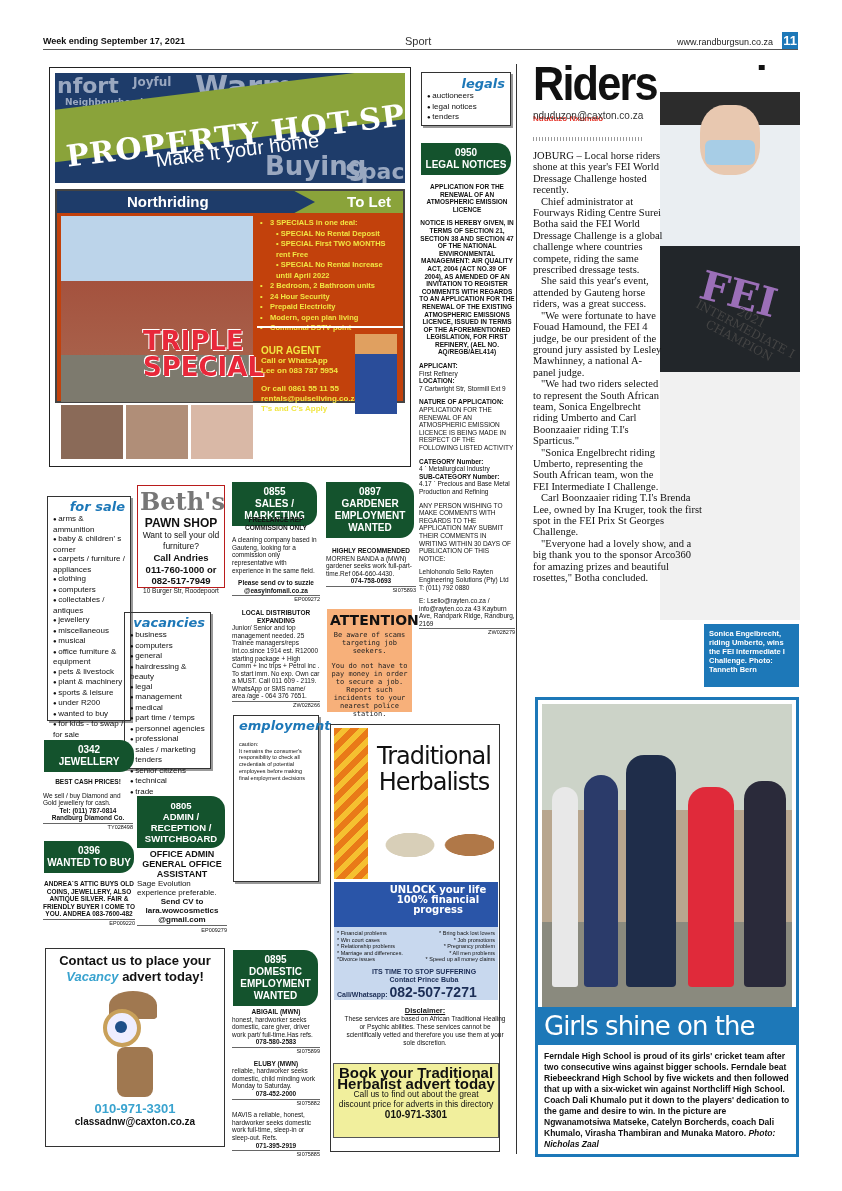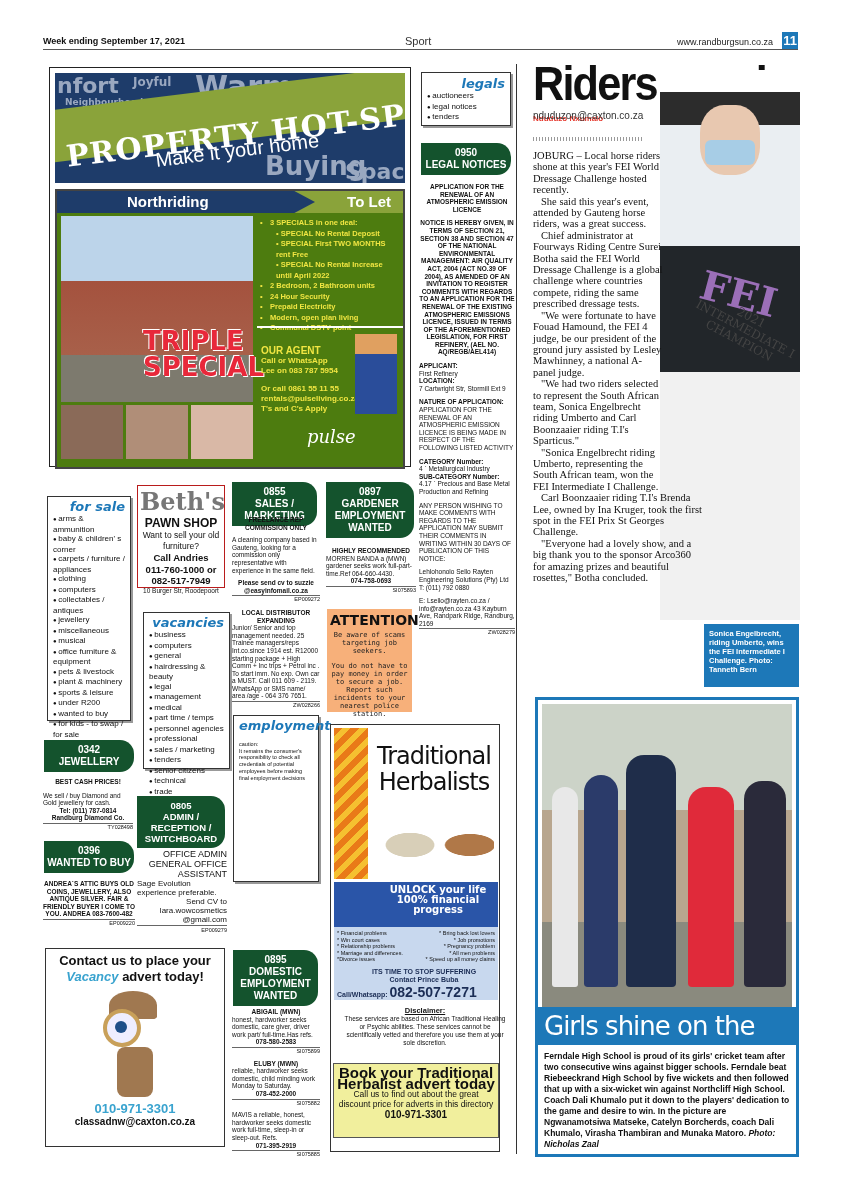--- a/index.html
+++ b/index.html
@@ -10,21 +10,21 @@
 .hdr-right{left:677px;top:37px;font-size:9px;color:#222}
 .pgnum{left:782px;top:32px;width:16px;height:17px;background:#1d78b8;color:#fff;font-weight:bold;font-size:13px;text-align:center;line-height:17px}
 .hdr-rule{left:43px;top:49px;width:755px;height:1px;background:#555}
 
 .prop{left:49px;top:67px;width:362px;height:400px;border:1px solid #222;background:#fff}
 .prop-banner{position:absolute;left:5px;top:5px;width:350px;height:110px;background:#1e3c6a;overflow:hidden}
 .prop-words{position:absolute;color:#9aa8c0;font-weight:bold;font-family:"DejaVu Sans",sans-serif}
 .prop-strip{position:absolute;left:-10px;top:38px;width:380px;height:52px;background:#8aa33a;transform:rotate(-7deg);transform-origin:left top}
 .prop-title{position:absolute;left:10px;top:16px;color:#fff;font-family:"DejaVu Serif",serif;font-weight:bold;font-size:30px;transform:rotate(-7deg);letter-spacing:1px;white-space:nowrap}
 .prop-sub{position:absolute;left:90px;top:62px;color:#fff;font-size:20px;transform:rotate(-7deg);white-space:nowrap}
-.prop-inner{position:absolute;left:5px;top:121px;width:350px;height:280px;border:2px solid #444;background:#4d7c0f}
+.prop-inner{position:absolute;left:5px;top:121px;width:350px;height:214px;border:2px solid #444;background:#c2410c}
 .north-bar{position:absolute;left:0;top:0;width:100%;height:22px;background:#8aa33a}
 .north-left{position:absolute;left:0;top:0;width:258px;height:22px;background:#1e3c6a;clip-path:polygon(0 0,92% 0,100% 50%,92% 100%,0 100%)}
 .north-title{position:absolute;left:70px;top:2px;color:#fff;font-weight:bold;font-size:15px}
 .tolet{position:absolute;right:12px;top:2px;color:#fff;font-weight:bold;font-size:15px}
 .building{position:absolute;left:4px;top:25px;width:192px;height:186px;background:linear-gradient(180deg,#bcd4ea 0%,#bcd4ea 35%,#a4523e 35%,#a8604a 75%,#7d7a6e 75%)}
 .triple{position:absolute;left:82px;top:112px;color:#e8283a;font-weight:bold;font-family:"DejaVu Sans",sans-serif;font-size:26px;line-height:26px;text-shadow:1px 1px 0 #fff,-1px -1px 0 #fff}
 .thumbs{position:absolute;left:4px;top:214px;width:192px;height:54px;display:flex;gap:3px}
 .thumb{flex:1;background:#8a6a58}
 .thumb:nth-child(2){background:#b08e78}
 .thumb:nth-child(3){background:#d9b8a6}
@@ -50,28 +50,28 @@
 .legal-body b{font-weight:bold}
 .ref{text-align:right;font-size:5.5px;border-top:1px solid #666;margin-top:1px}
 
 .forsale{left:47px;top:496px;width:84px;height:225px;border:1px solid #333;box-shadow:2px 2px 0 #999;padding:2px 5px}
 .pawn{left:137px;top:485px;width:88px;height:103px;border:1px solid #b91c1c;text-align:center;padding:2px}
 .pawn-logo{font-family:"DejaVu Serif",serif;font-weight:bold;color:#777;font-size:24px;line-height:28px}
 .pawn-title{font-weight:bold;font-size:12px}
 .pawn-t{font-size:8.5px;line-height:11px}
 .pawn-b{font-weight:bold;font-size:9.5px;line-height:11.5px}
 .pawn-addr{font-size:6.5px}
-.vac{left:143px;top:612px;width:87px;height:157px;border:1px solid #333;box-shadow:2px 2px 0 #999;padding:2px 5px}
+.vac{left:124px;top:612px;width:87px;height:157px;border:1px solid #333;box-shadow:2px 2px 0 #999;padding:2px 5px}
 .jewel-head{left:44px;top:740px;width:90px}
 .jewel-body{left:43px;top:778px;width:90px;font-size:6.5px;line-height:7.6px}
 .wtb-head{left:44px;top:841px;width:90px}
 .wtb-body{left:43px;top:880px;width:92px;font-size:6.5px;line-height:7.6px;font-weight:bold;text-align:center}
 .admin-head{left:137px;top:796px;width:88px;font-size:9.5px;line-height:11px}
 .admin-body{left:137px;top:849px;width:90px;font-size:8px;line-height:9px}
-.admin-body .c{text-align:right;font-weight:normal}
+.admin-body .c{text-align:center;font-weight:bold}
 
 .sales-head{left:232px;top:482px;width:85px}
 .sales-body{left:232px;top:516px;width:88px;font-size:6.5px;line-height:7.6px}
 .sales-body .c{text-align:center;font-weight:bold}
 .sales-body p{margin-bottom:5px}
 .gard-head{left:326px;top:482px;width:88px}
 .gard-body{left:326px;top:547px;width:90px;font-size:6.5px;line-height:7.6px}
 .attention{left:327px;top:609px;width:85px;height:103px;background:#f7b07a;text-align:center;font-family:"DejaVu Sans Mono",monospace;font-size:7px;line-height:8px;color:#222;padding:3px}
 .attention .t{font-family:"DejaVu Sans",sans-serif;font-weight:bold;font-size:14px;line-height:16px;margin-bottom:3px;color:#111}
 .emp{left:233px;top:715px;width:86px;height:167px;border:1px solid #333;box-shadow:2px 2px 0 #999;padding:2px 5px}
@@ -423,22 +423,22 @@
 <div class="abs email">nduduzon@caxton.co.za</div>
 <div class="abs dots"></div>
 <div class="abs rider">
   <div class="rider-face"></div>
   <div class="rider-mask"></div>
   <div class="fei">FEI</div>
   <div class="sash">2021 INTERMEDIATE I CHAMPION</div>
 </div>
 <div class="abs body-text">
   <p>JOBURG – Local horse riders shone at this year's FEI World Dressage Challenge hosted recently.</p>
+  <p>Chief administrator at Fourways Riding Centre Surei Botha said the FEI World Dressage Challenge is a global challenge where countries compete, riding the same prescribed dressage tests.</p>
   <p>She said this year's event, attended by Gauteng horse riders, was a great success.</p>
-  <p>Chief administrator at Fourways Riding Centre Surei Botha said the FEI World Dressage Challenge is a global challenge where countries compete, riding the same prescribed dressage tests.</p>
   <p>"We were fortunate to have Fouad Hamound, the FEI 4 judge, be our president of the ground jury assisted by Lesley Mawhinney, a national A-panel judge.</p>
   <p>"We had two riders selected to represent the South African team, Sonica Engelbrecht riding Umberto and Carl Boonzaaier riding T.I's Sparticus."</p>
   <p>"Sonica Engelbrecht riding Umberto, representing the South African team, won the FEI Intermediate I Challenge.</p>
   <p style="width:170px">Carl Boonzaaier riding T.I's Brenda Lee, owned by Ina Kruger, took the first spot in the FEI Prix St Georges Challenge.</p>
   <p style="width:170px">"Everyone had a lovely show, and a big thank you to the sponsor Arco360 for amazing prizes and beautiful rosettes," Botha concluded.</p>
 </div>
 <div class="abs caption">Sonica Engelbrecht, riding Umberto, wins the FEI Intermediate I Challenge. Photo: Tanneth Bern</div>
 
 <div class="abs photo2">
   <div class="photo2-bg"></div>

